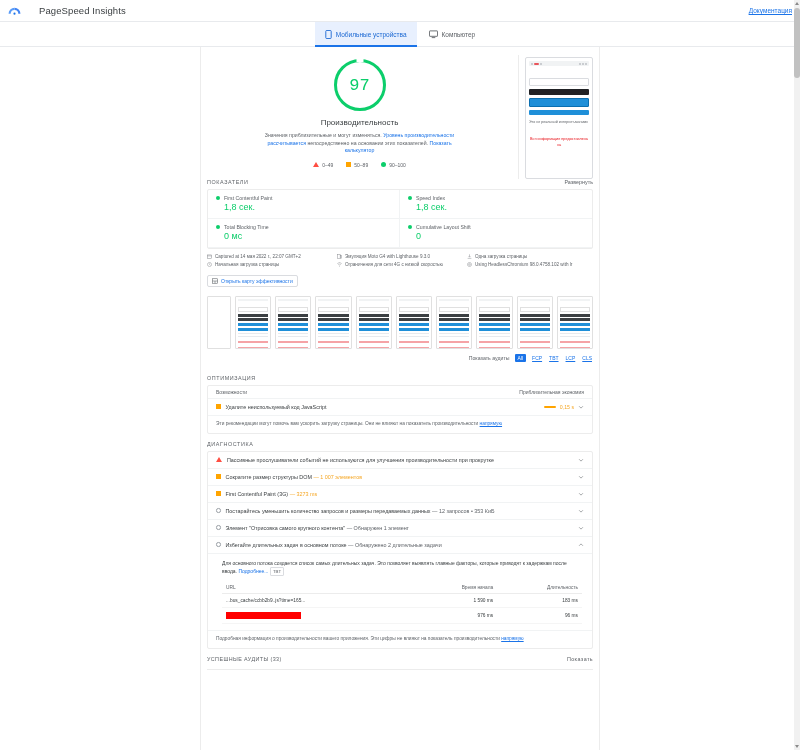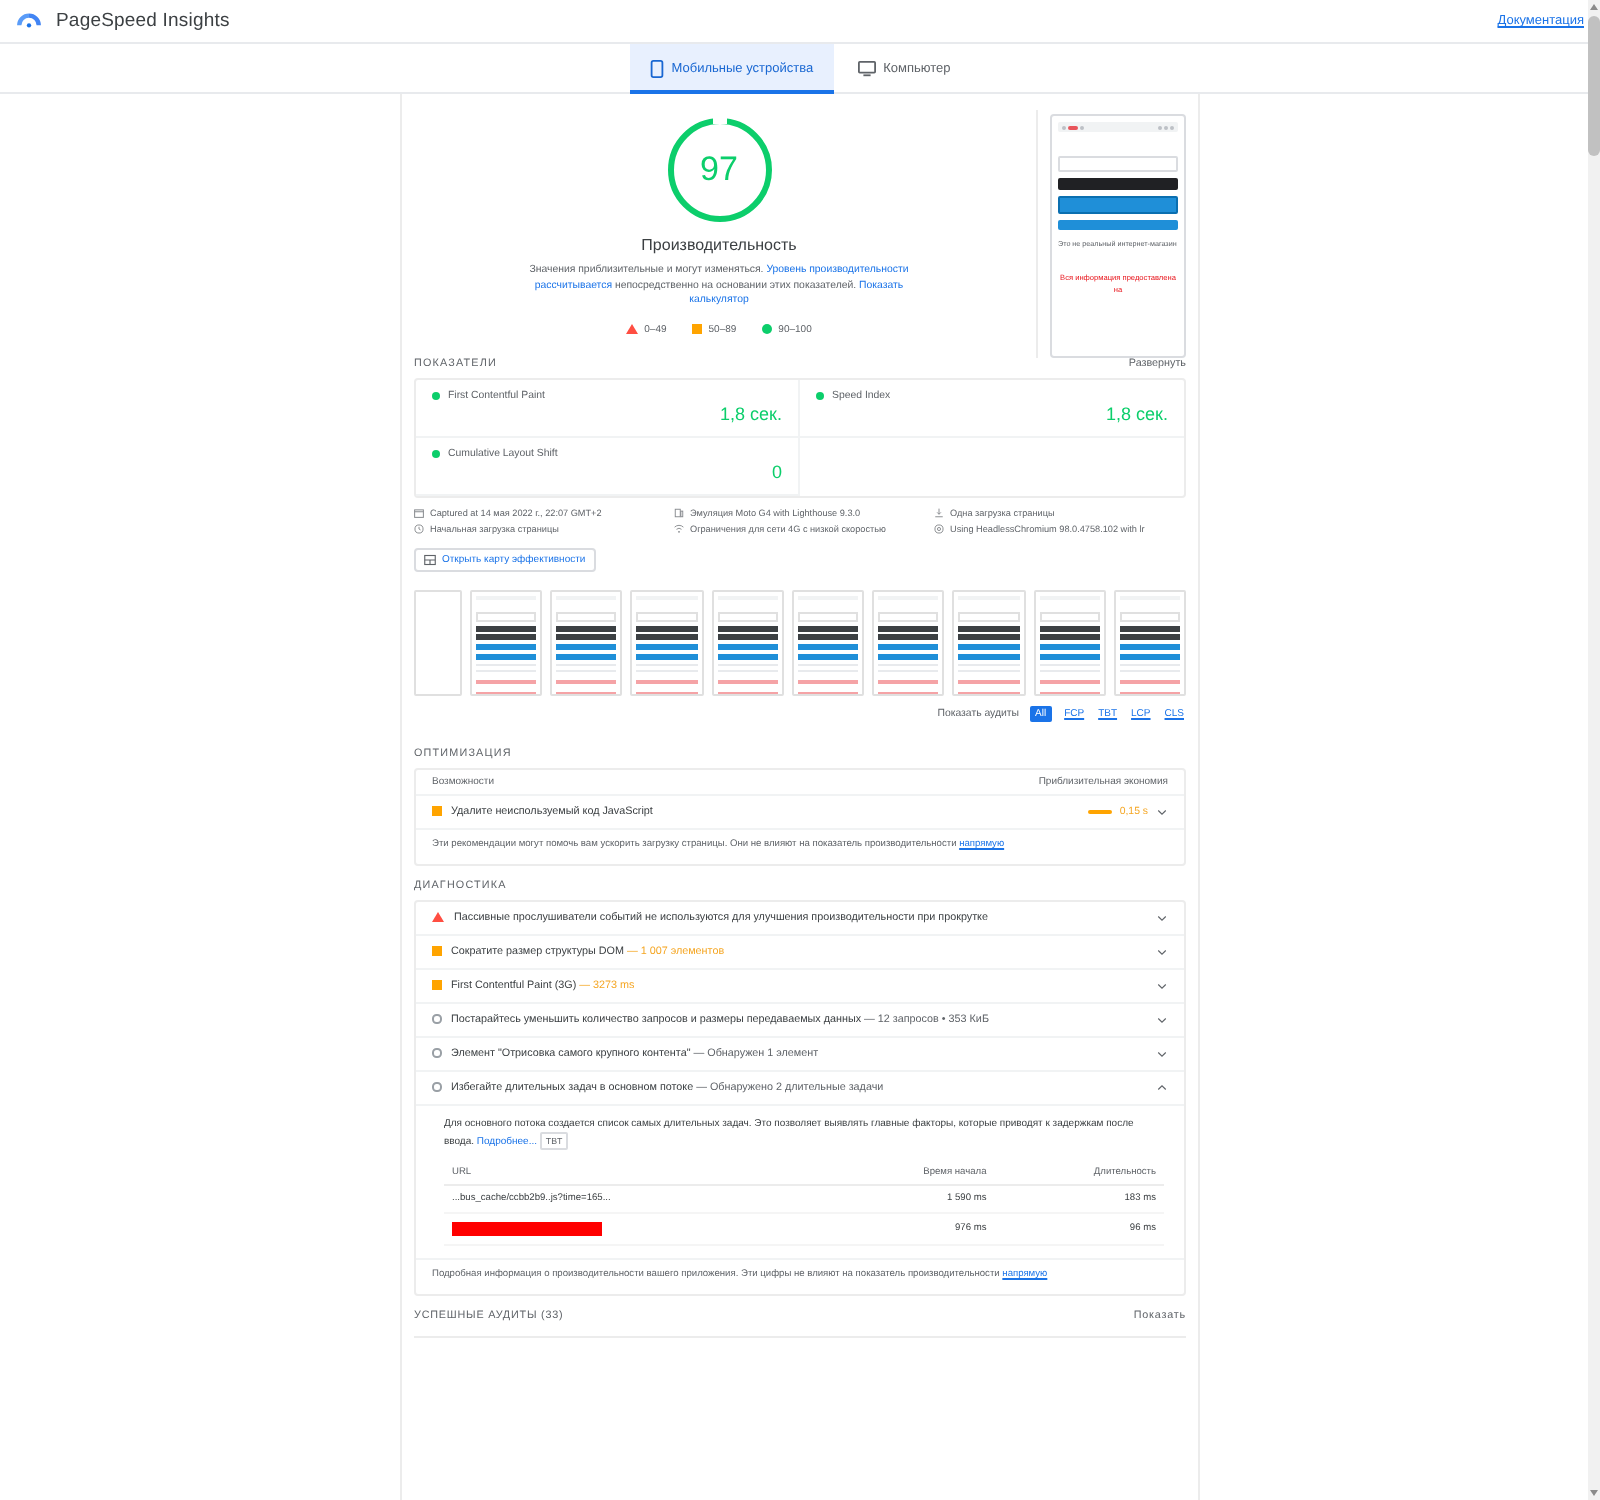--- a/index.html
+++ b/index.html
@@ -8,21 +8,21 @@
     background:#fff;
     font-family:"Liberation Sans","DejaVu Sans",sans-serif;
     color:#202124;
     -webkit-font-smoothing:antialiased;
   }
   
   .topbar{
     height:21px;display:flex;align-items:center;
     padding:0 8px;border-bottom:1px solid #e8eaed;background:#fff;
   }
-  .brand{display:flex;align-items:center;gap:7px;}
+  .brand{display:flex;align-items:center;gap:18px;}
   .brand-logo{width:13px;height:13px;position:relative;display:block;}
   .brand-title{font-size:9.5px;color:#3c4043;letter-spacing:.1px;}
   .topbar-spacer{flex:1;}
   .doc-link{font-size:6.5px;color:#1a73e8;text-decoration:underline;}
   
   .tabstrip{
     height:24px;display:flex;align-items:stretch;justify-content:center;
     border-bottom:1px solid #e8eaed;background:#fff;gap:2px;
   }
   .tab{
@@ -40,21 +40,21 @@
     border-left:1px solid #ececec;border-right:1px solid #ececec;
     min-height:726px;padding:0;box-sizing:border-box;
   }
   
   .scorewrap{display:flex;padding:8px 0 0 0;}
   .scorecol{flex:1;display:flex;flex-direction:column;align-items:center;
             border-right:1px solid #ececec;padding:4px 6px 8px 6px;}
   .gauge{
     width:46px;height:46px;border-radius:50%;
     border:3px solid #0cce6b;display:flex;align-items:center;justify-content:center;
-    color:#0cce6b;font-size:17px;position:relative;margin-bottom:7px;
+    color:#0cce6b;font-size:17px;position:relative;margin-bottom:7px;font-family:Liberation Mono, monospace;
   }
   .gauge:before{
     content:"";position:absolute;top:-3px;left:50%;width:7px;height:3px;
     background:#fff;transform:translateX(-50%) rotate(0deg);
   }
   .score-title{font-size:8px;color:#3c4043;margin-bottom:5px;}
   .score-desc{
     font-size:5.2px;color:#5f6368;text-align:center;line-height:1.45;
     max-width:205px;margin-bottom:7px;
   }
@@ -95,21 +95,21 @@
   .metrics{display:flex;flex-wrap:wrap;}
   .metric{
     width:50%;box-sizing:border-box;padding:5px 8px 6px 8px;
     border-bottom:1px solid #f1f3f4;
   }
   .metric:nth-child(odd){border-right:1px solid #f1f3f4;}
   .metric:nth-child(5),.metric:nth-child(6){border-bottom:none;}
   .m-top{display:flex;align-items:center;gap:4px;}
   .m-dot{width:4px;height:4px;border-radius:50%;background:#0cce6b;flex:none;}
   .m-name{font-size:5.2px;color:#5f6368;}
-  .m-val{font-size:9px;color:#0cce6b;margin-top:1px;margin-left:8px;text-align:right;}
+  .m-val{font-size:9px;color:#0cce6b;margin-top:1px;margin-left:8px;}
   
   .env{display:flex;padding:5px 6px 3px 6px;gap:4px;}
   .envcol{flex:1;display:flex;flex-direction:column;gap:2.5px;}
   .envrow{display:flex;align-items:center;gap:3px;font-size:4.6px;color:#5f6368;}
   .envrow .ei{width:5px;height:5px;flex:none;opacity:.75;}
   .treemap-btn{
     display:inline-flex;align-items:center;gap:3px;
     border:1px solid #dadce0;border-radius:2px;padding:2px 4px;margin:4px 6px 6px 6px;
     font-size:5px;color:#1a73e8;cursor:pointer;width:fit-content;background:#fff;
   }
@@ -289,20 +289,27 @@
           <span class="m-name">First Contentful Paint</span>
           </div>
         <div class="m-val">1,8 сек.</div>
       </div>
       <div class="metric">
         <div class="m-top">
             <span class="m-dot"></span>
           <span class="m-name">Speed Index</span>
           </div>
         <div class="m-val">1,8 сек.</div>
+      </div>
+      <div class="metric">
+        <div class="m-top">
+            <span class="m-dot"></span>
+          <span class="m-name">Total Blocking Time</span>
+          </div>
+        <div class="m-val">0 мс</div>
       </div>
       <div class="metric">
         <div class="m-top">
             <span class="m-dot"></span>
           <span class="m-name">Cumulative Layout Shift</span>
           </div>
         <div class="m-val">0</div>
       </div>
     </div>
   </div>

